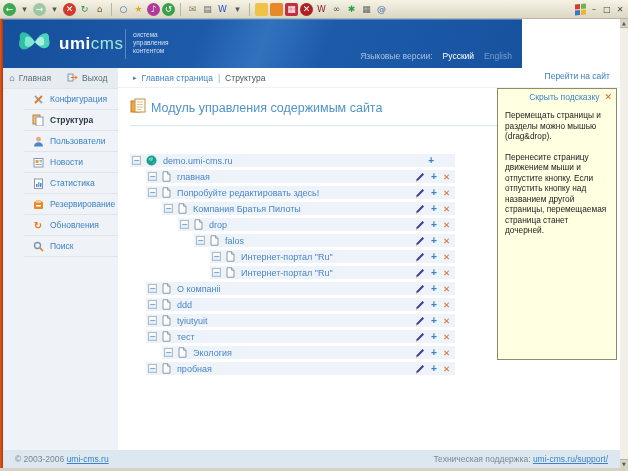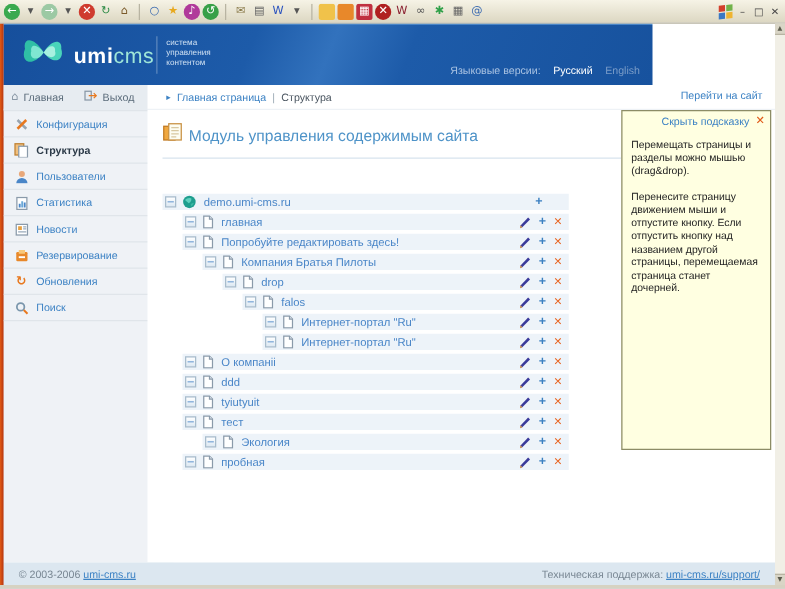--- a/index.html
+++ b/index.html
@@ -56,21 +56,21 @@
   #nav-left .gap { width:8px; }
   #breadcrumb { position:absolute; left:130px; top:0; height:20px; display:flex; align-items:center; gap:5px; font-size:8.5px; }
   #breadcrumb .bc-arrow { color:#3c82c4; font-size:7px; font-family:"DejaVu Sans",sans-serif; }
   #breadcrumb a { color:#3c82c4; text-decoration:none; cursor:pointer; }
   #breadcrumb .bc-sep { color:#9aa8b4; }
   #breadcrumb .bc-current { color:#4a5560; }
   #goto-site { position:absolute; right:10px; top:0; height:16px; display:flex; align-items:center;
     font-size:8.5px; color:#3c82c4; text-decoration:none; cursor:pointer; }
 
   
-  #sidebar { position:absolute; left:3px; top:88px; width:136px; height:362px; background:#eff2f6; border-top:1px solid #e0e5ea; }
+  #sidebar { position:absolute; left:3px; top:88px; width:136px; height:362px; background:#eff2f6; border-top:1px solid #e0e5ea;padding-left:21px; }
   .side-item { display:flex; align-items:center; gap:6px; padding:4px 6px 4px 8px;
     border-bottom:1px solid #e0e5ea; font-size:8.5px; cursor:pointer; height:21px; }
   .side-item a { color:#3c82c4; text-decoration:none; }
   .side-item.active a { color:#2c3a48; font-weight:bold; }
   .side-item .sicon { width:12px; display:flex; justify-content:center; }
   .side-item .tools { margin-left:auto; }
 
   
   #content { position:absolute; left:118px; top:88px; width:502px; height:362px; background:#fff; }
   #module-head { display:flex; align-items:center; gap:4px; padding:10px 0 0 12px; }
@@ -228,41 +228,41 @@
           <svg width="11" height="11">
             <circle cx="5.5" cy="3.2" r="2.4" fill="#e8a87a"></circle>
             <path d="M1 10.5 a4.5 4.2 0 0 1 9 0 Z" fill="#4a86c8"></path>
           </svg>
         </span>
         <a>Пользователи</a>
       </div>
       <div class="side-item">
         <span class="sicon">
           <svg width="11" height="11">
+            <rect x="1" y="1.5" width="9" height="8.5" fill="#fff" stroke="#8a9aaa"></rect>
+            <rect x="2.5" y="3" width="3" height="3" fill="#e8a040"></rect>
+            <path d="M6.5 3.5 h2.5 M6.5 5 h2.5 M2.5 7.5 h6.5" stroke="#9ab"></path>
+          </svg>
+        </span>
+        <a>Новости</a>
+      </div>
+      <div class="side-item">
+        <span class="sicon">
+          <svg width="11" height="11">
             <rect x="1.5" y="1" width="8" height="9.5" fill="#fff" stroke="#8a9aaa"></rect>
             <rect x="3" y="6" width="1.5" height="3" fill="#4a86c8"></rect>
             <rect x="5" y="4" width="1.5" height="5" fill="#6aa8d8"></rect>
             <rect x="7" y="5" width="1.5" height="4" fill="#4a86c8"></rect>
           </svg>
         </span>
         <a>Статистика</a>
         <span class="tools"><svg width="11" height="11">
             <path d="M2 2 L9 9" stroke="#a8b2bc" stroke-width="2"></path>
             <path d="M9 2 L2 9" stroke="#e8781e" stroke-width="2"></path>
           </svg></span>
-      </div>
-      <div class="side-item">
-        <span class="sicon">
-          <svg width="11" height="11">
-            <rect x="1" y="1.5" width="9" height="8.5" fill="#fff" stroke="#8a9aaa"></rect>
-            <rect x="2.5" y="3" width="3" height="3" fill="#e8a040"></rect>
-            <path d="M6.5 3.5 h2.5 M6.5 5 h2.5 M2.5 7.5 h6.5" stroke="#9ab"></path>
-          </svg>
-        </span>
-        <a>Новости</a>
       </div>
       <div class="side-item">
         <span class="sicon">
           <svg width="11" height="11">
             <rect x="1" y="2.5" width="9" height="7.5" rx="1" fill="#e8882a"></rect>
             <rect x="3" y="1" width="5" height="3" fill="#f8c87a"></rect>
             <rect x="3" y="6" width="5" height="1.5" fill="#fff"></rect>
           </svg>
         </span>
         <a>Резервирование</a>

